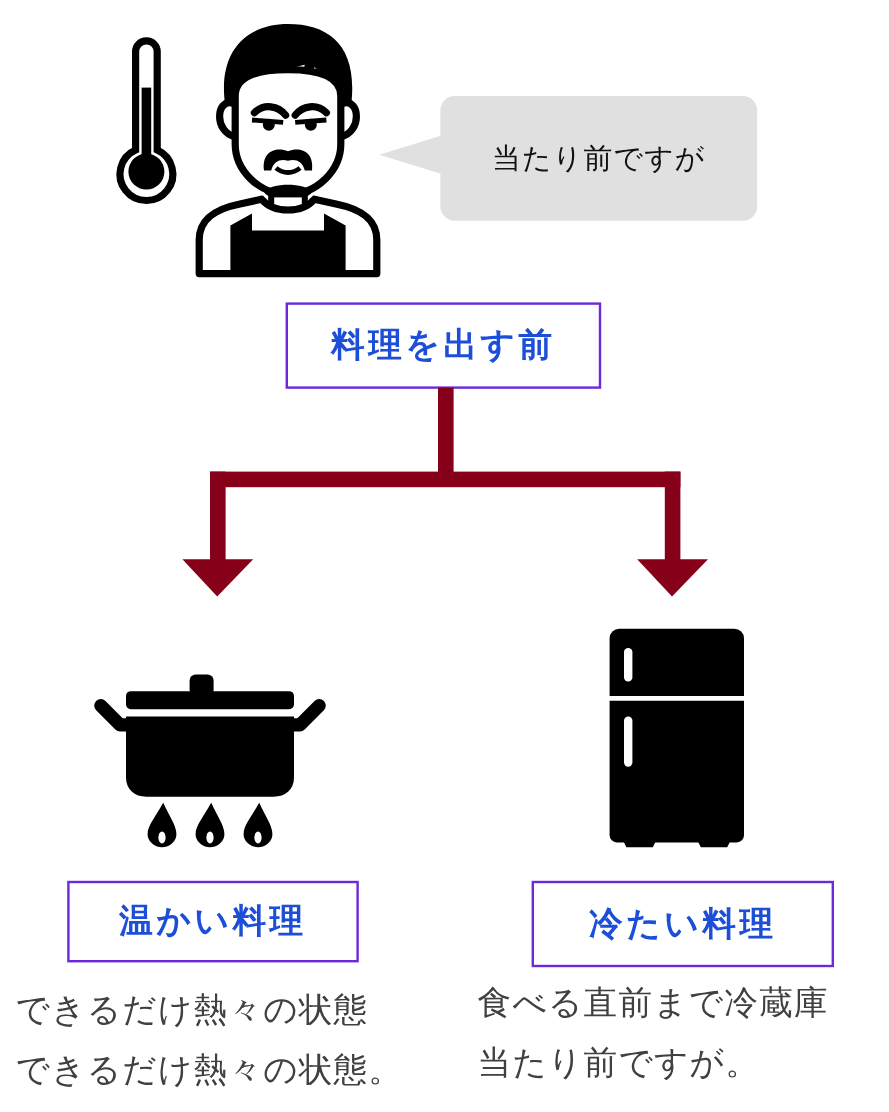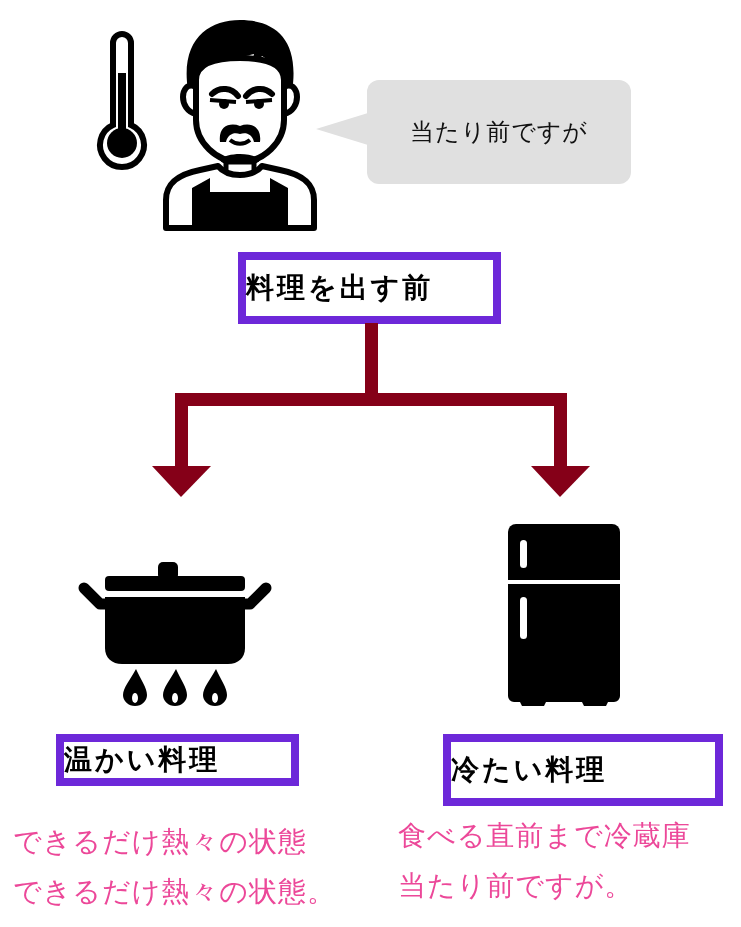--- a/index.html
+++ b/index.html
@@ -5,27 +5,27 @@
   html, body { margin: 0; padding: 0; background: #ffffff; }
   body { width: 741px; height: 927px; position: relative; overflow: hidden;
          font-family: "DejaVu Sans", "Liberation Sans", sans-serif; }
   .abs { position: absolute; }
   .bubble { left: 367px; top: 80px; width: 264px; height: 104px; background: #e0e0e0;
             border-radius: 12px; display: flex; flex-direction: row; align-items: center;
             justify-content: center; font-size: 24px; line-height: 38px; color: #111; letter-spacing: 1px; }
   .bubble-tail { left: 316px; top: 113px; width: 0; height: 0;
                  border-top: 16px solid transparent; border-bottom: 16px solid transparent;
                  border-right: 52px solid #e0e0e0; }
-  .label-box { border: 8px solid #6d28d9; background: #fff; color: #000000; box-sizing: border-box;
-               display: flex; align-items: center; 
+  .label-box { border: 2px solid #6d28d9; background: #fff; color: #1d4ed8; box-sizing: border-box;
+               display: flex; align-items: center; justify-content: center;
                font-size: 28px; font-weight: bold; letter-spacing: 3px; }
   .top-box { left: 238px; top: 252px; width: 263px; height: 72px; }
-  .left-box { left: 56px; top: 734px; width: 243px; height: 52px; }
-  .right-box { left: 443px; top: 734px; width: 280px; height: 72px; }
-  .desc { font-size: 28px; line-height: 50px; color: #ec4899; white-space: nowrap; letter-spacing: 1px; }
+  .left-box { left: 56px; top: 734px; width: 243px; height: 68px; }
+  .right-box { left: 443px; top: 734px; width: 252px; height: 72px; }
+  .desc { font-size: 28px; line-height: 50px; color: #404040; white-space: nowrap; letter-spacing: 1px; }
   .desc-left { left: 13px; top: 817px; }
   .desc-right { left: 398px; top: 811px; }
   svg { position: absolute; overflow: visible; }
 </style>
 </head>
 <body>
 
 <svg style="left:96px; top:35px;" width="52" height="135" viewBox="0 0 52 135">
   <path d="M17 8 a9 9 0 0 1 18 0 v82 a22 22 0 1 1 -18 0 z" fill="#fff" stroke="#000" stroke-width="6"></path>
   <rect x="22" y="38" width="8" height="60" fill="#000"></rect>

